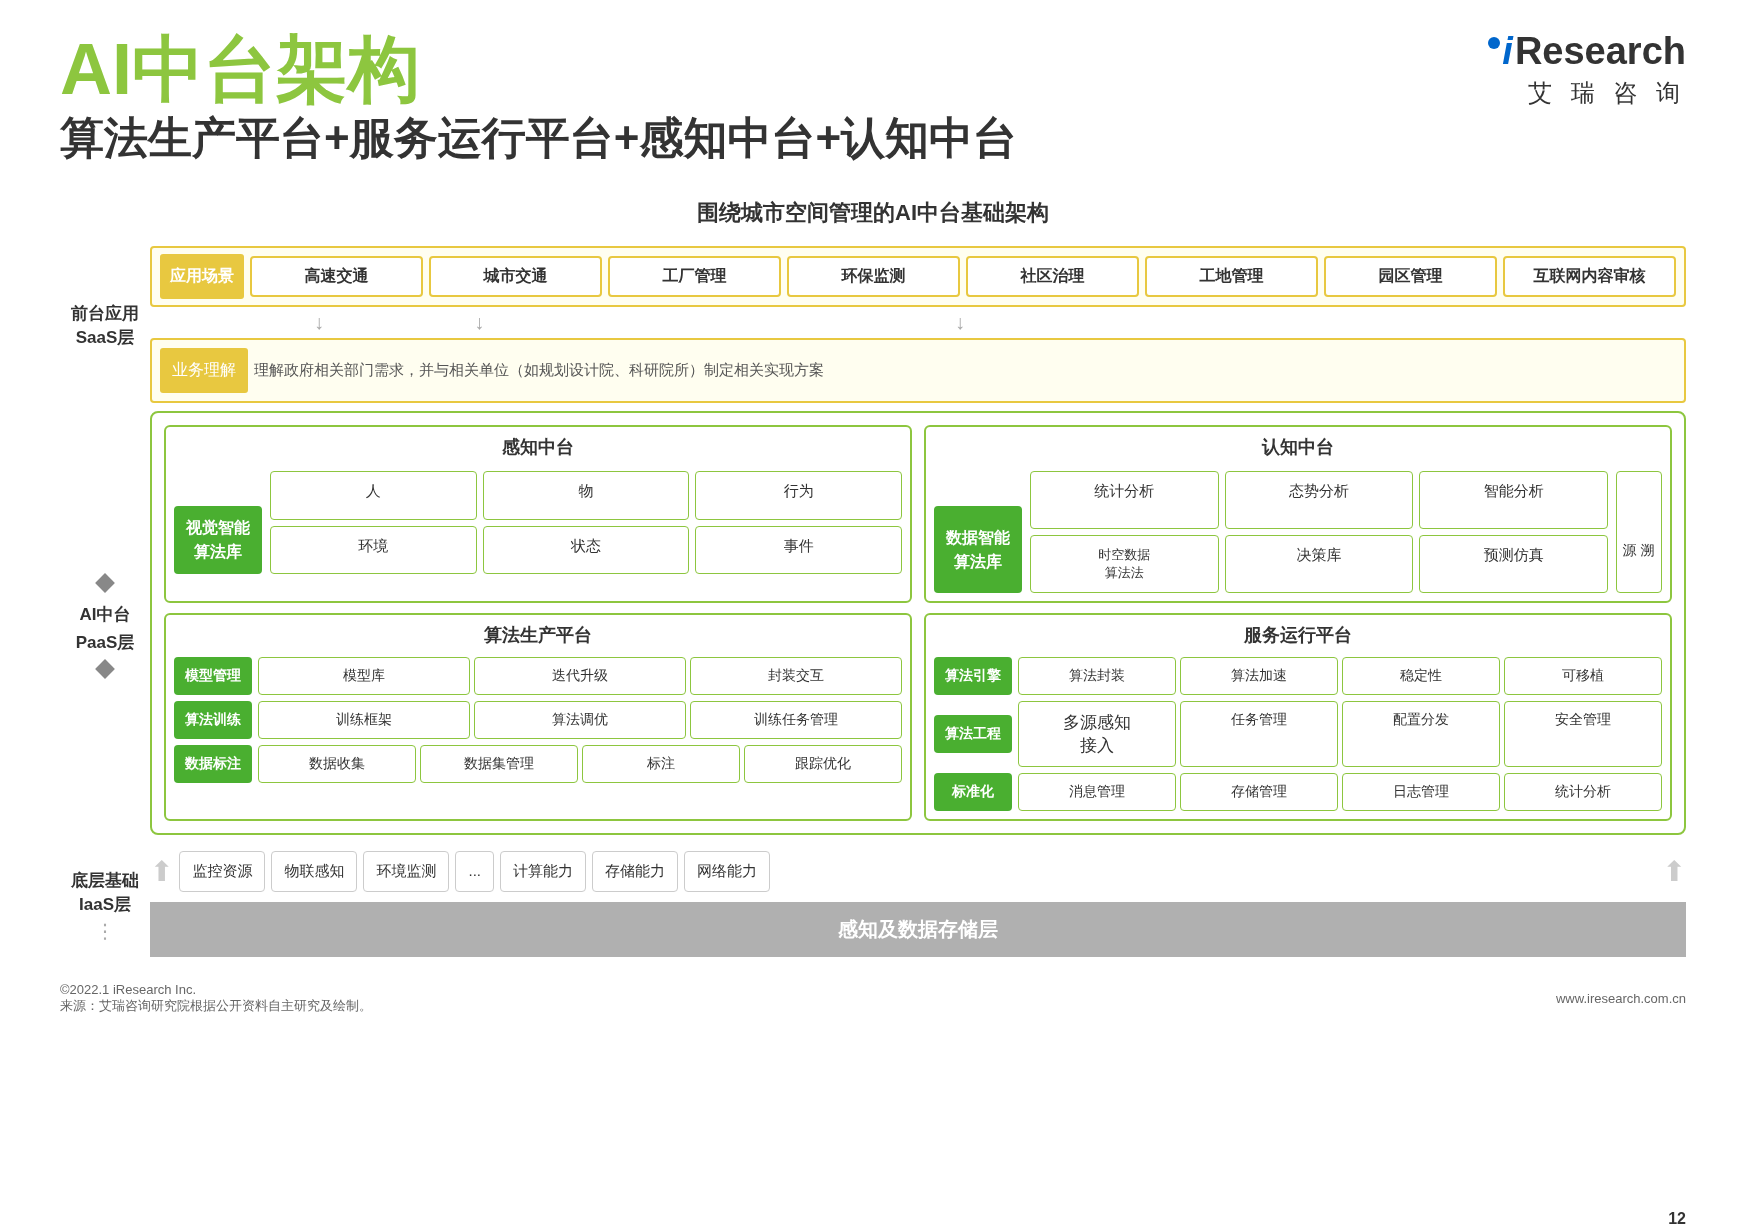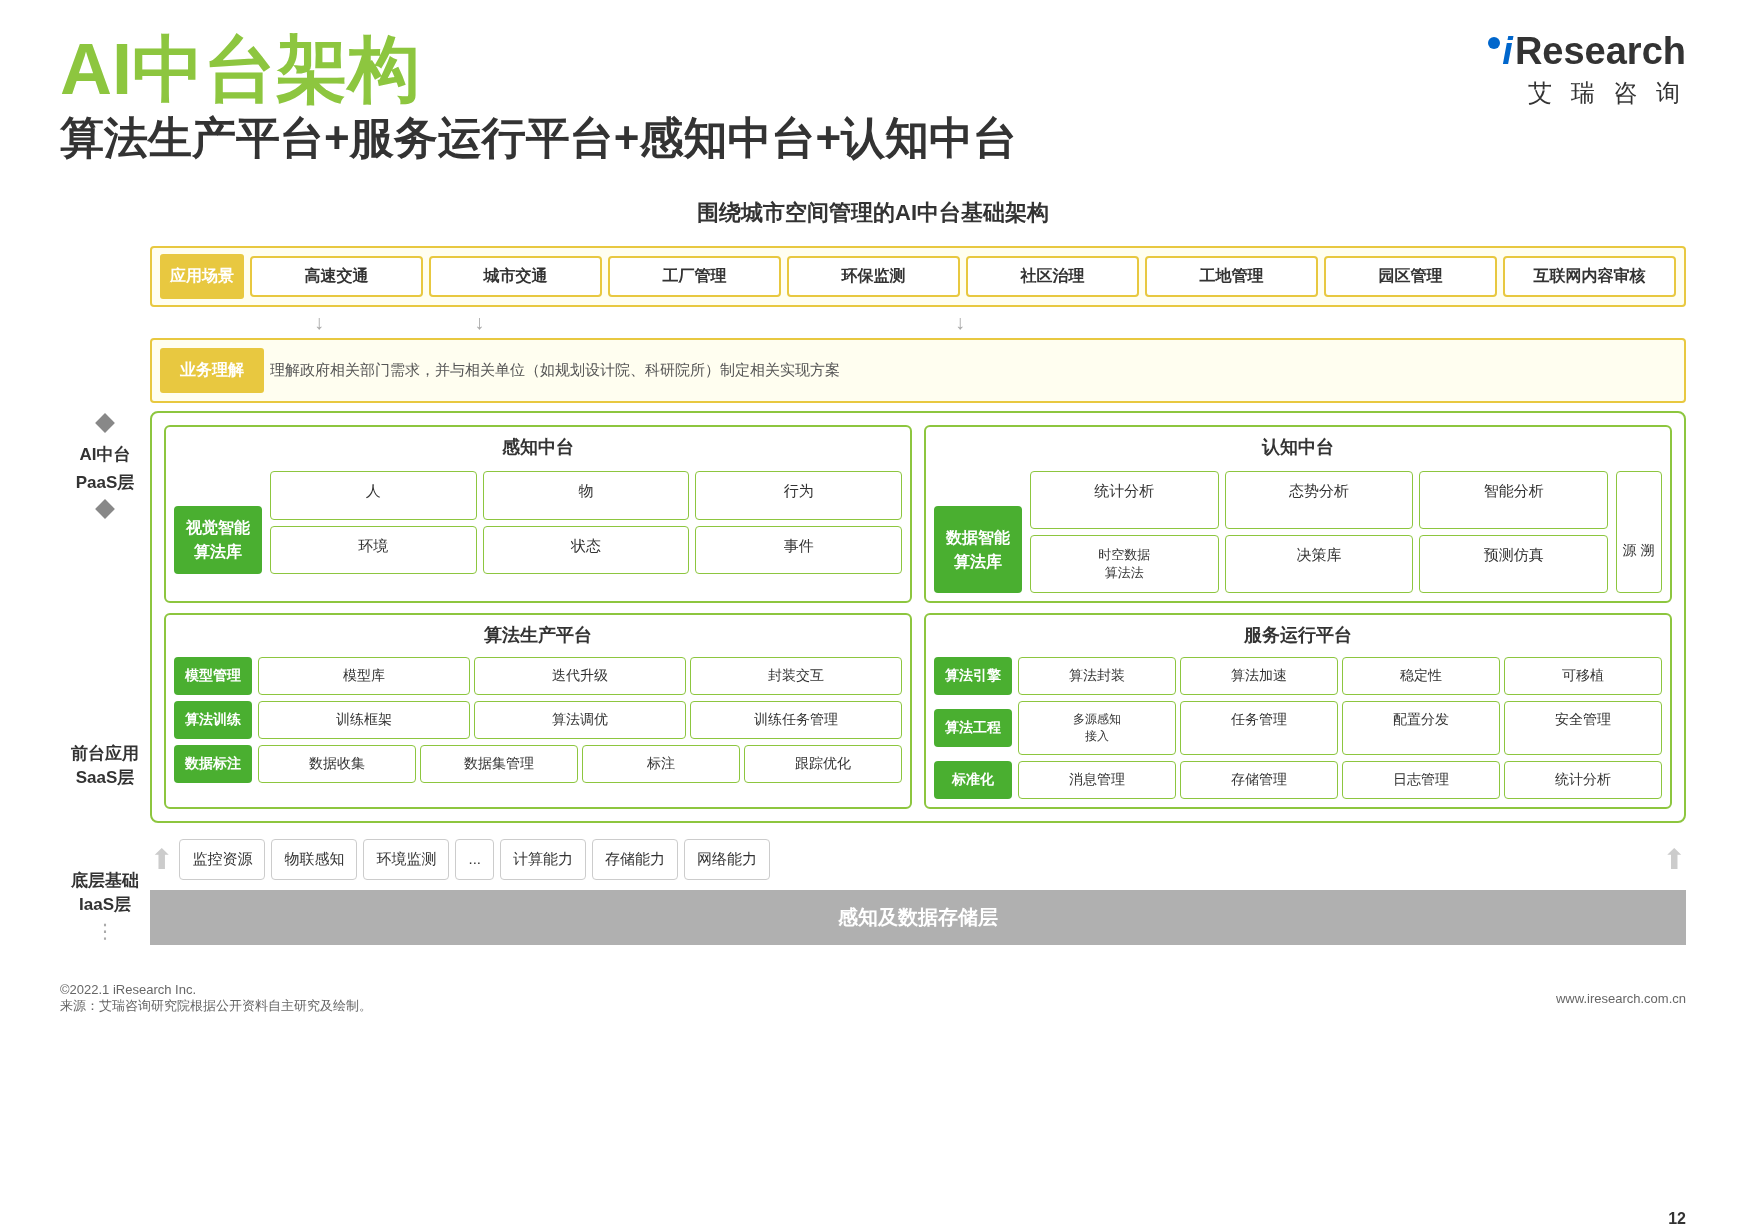--- a/index.html
+++ b/index.html
@@ -157,23 +157,23 @@
       align-items: center;
       gap: 6px;
       border: 2px solid #e8c840;
       background: #fffef0;
       padding: 8px 8px;
       border-radius: 4px;
     }
     .business-label {
       background: #e8c840;
       color: #fff;
-      font-weight: bold;
+      font-weight: normal;
       font-size: 16px;
-      padding: 12px 20px;
+      padding: 12px 12px;
       border-radius: 3px;
       white-space: nowrap;
       min-width: 70px;
       text-align: center;
     }
     .business-content {
       font-size: 15px;
       color: #555;
       flex: 1;
     }
@@ -412,32 +412,32 @@
       <div class="logo-chinese">艾  瑞  咨  询</div>
     </div>
   </div>
 
   <div class="section-title">围绕城市空间管理的AI中台基础架构</div>
 
   <div class="diagram-wrapper">
 
     <div class="left-labels">
 
+      <div class="left-label-group" style="height:160px; justify-content:center;">
+        <div class="left-label-text">前台应用</div>
+        <div class="left-label-text">SaaS层</div>
+      </div>
+
       <div class="left-label-group" style="height:440px; justify-content:center;">
         <div class="left-diamond"></div>
         <div style="display:flex;flex-direction:column;align-items:center;gap:4px;margin-top:8px;">
           <div class="left-label-text">AI中台</div>
           <div class="left-label-text">PaaS层</div>
         </div>
         <div class="left-diamond" style="margin-top:8px;"></div>
-      </div>
-
-      <div class="left-label-group" style="height:160px; justify-content:center;">
-        <div class="left-label-text">前台应用</div>
-        <div class="left-label-text">SaaS层</div>
       </div>
 
       <div class="left-label-group" style="height:120px; justify-content:center;">
         <div class="left-label-text">底层基础</div>
         <div class="left-label-text">IaaS层</div>
         <div style="font-size:20px;color:#aaa;margin-top:2px;">⋮</div>
       </div>
     </div>
 
     <div class="main-content">
@@ -551,21 +551,21 @@
               <div class="platform-items">
                 <div class="platform-item">算法封装</div>
                 <div class="platform-item">算法加速</div>
                 <div class="platform-item">稳定性</div>
                 <div class="platform-item">可移植</div>
               </div>
             </div>
             <div class="platform-row">
               <div class="platform-green-label">算法工程</div>
               <div class="platform-items">
-                <div class="platform-item" style="font-size:12px;">多源感知<br>接入</div>
+                <div class="platform-item" style="font-size:17px;">多源感知<br>接入</div>
                 <div class="platform-item">任务管理</div>
                 <div class="platform-item">配置分发</div>
                 <div class="platform-item">安全管理</div>
               </div>
             </div>
             <div class="platform-row">
               <div class="platform-green-label">标准化</div>
               <div class="platform-items">
                 <div class="platform-item">消息管理</div>
                 <div class="platform-item">存储管理</div>

